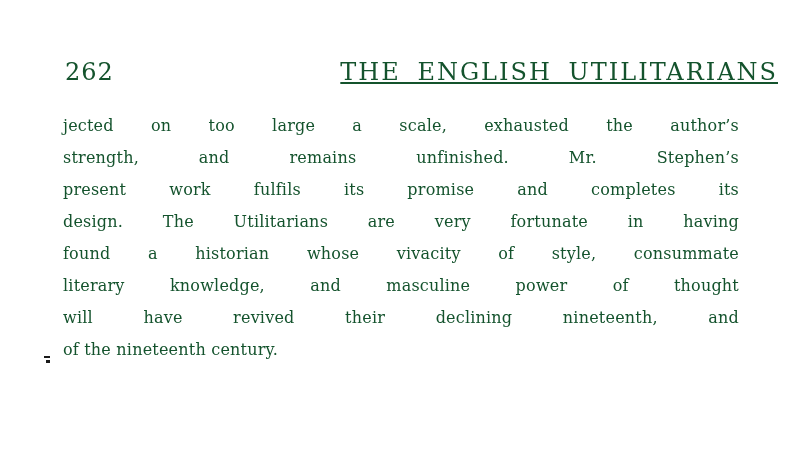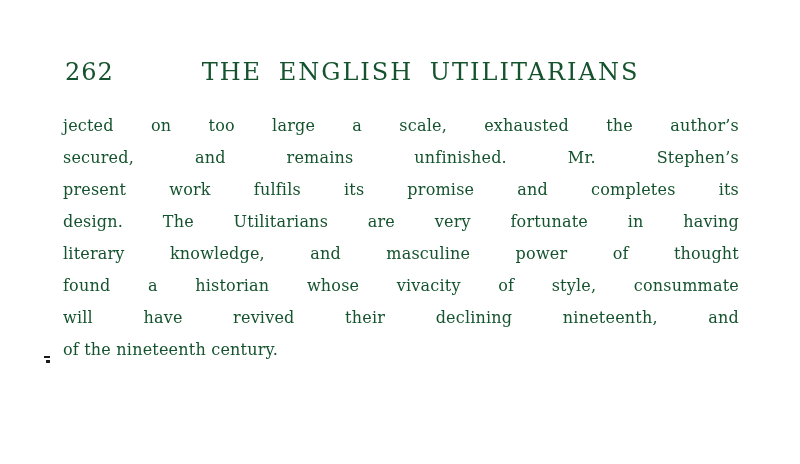--- a/index.html
+++ b/index.html
@@ -26,24 +26,25 @@
     font-size: 24px;
     line-height: 32px;
   }
   .page-number {
     position: absolute;
     left: 2px;
     top: 0;
     letter-spacing: 1px;
   }
   .running-title {
-    text-align: center;
+    text-align: right;
     letter-spacing: 2px;
     word-spacing: 7px;
     white-space: nowrap;
+    text-decoration: underline;
   }
   .body-block {
     position: absolute;
     top: 110px;
     left: 63px;
     width: 676px;
   }
   .text-line {
     font-size: 16px;
     line-height: 32px;
@@ -82,25 +83,25 @@
 
 <div class="page">
 
   <div class="running-header">
     <span class="page-number">262</span>
     <div class="running-title">THE ENGLISH UTILITARIANS</div>
   </div>
 
   <div class="body-block">
     <div class="text-line">jected on too large a scale, exhausted the author’s</div>
-    <div class="text-line">secured, and remains unfinished. Mr. Stephen’s</div>
+    <div class="text-line">strength, and remains unfinished. Mr. Stephen’s</div>
     <div class="text-line">present work fulfils its promise and completes its</div>
     <div class="text-line">design. The Utilitarians are very fortunate in having</div>
+    <div class="text-line">found a historian whose vivacity of style, consummate</div>
     <div class="text-line">literary knowledge, and masculine power of thought</div>
-    <div class="text-line">found a historian whose vivacity of style, consummate</div>
     <div class="text-line">will have revived their declining nineteenth, and</div>
     <div class="text-line last-line">of the nineteenth century.</div>
   </div>
 
   <div class="ink-speck">
     <span class="bar1"></span>
     <span class="bar2"></span>
   </div>
 
 </div>

